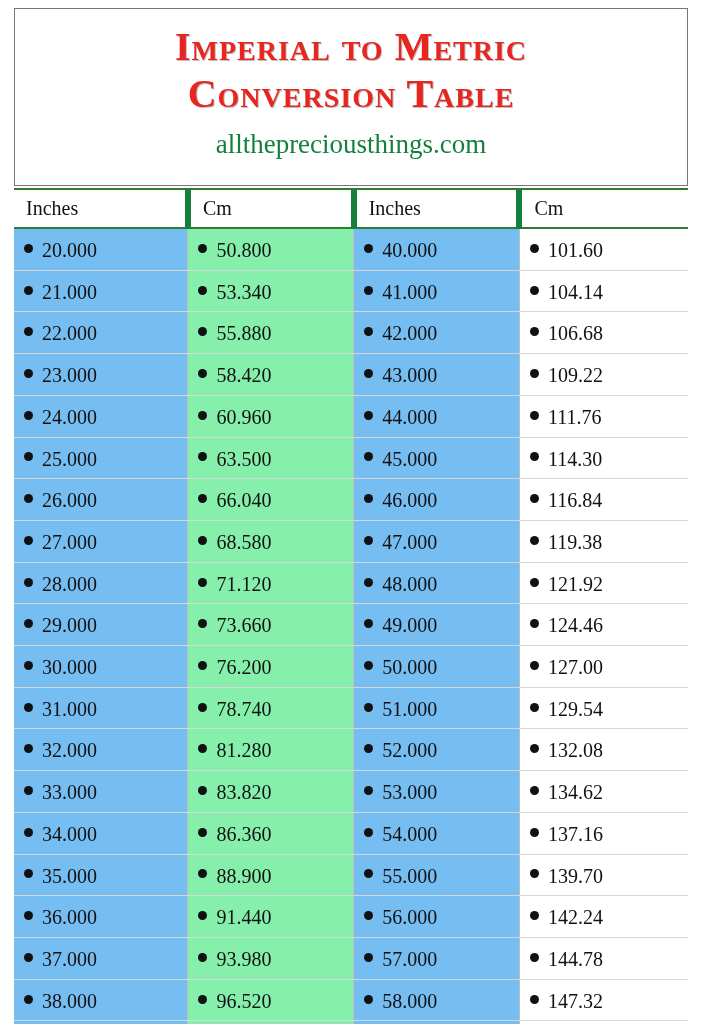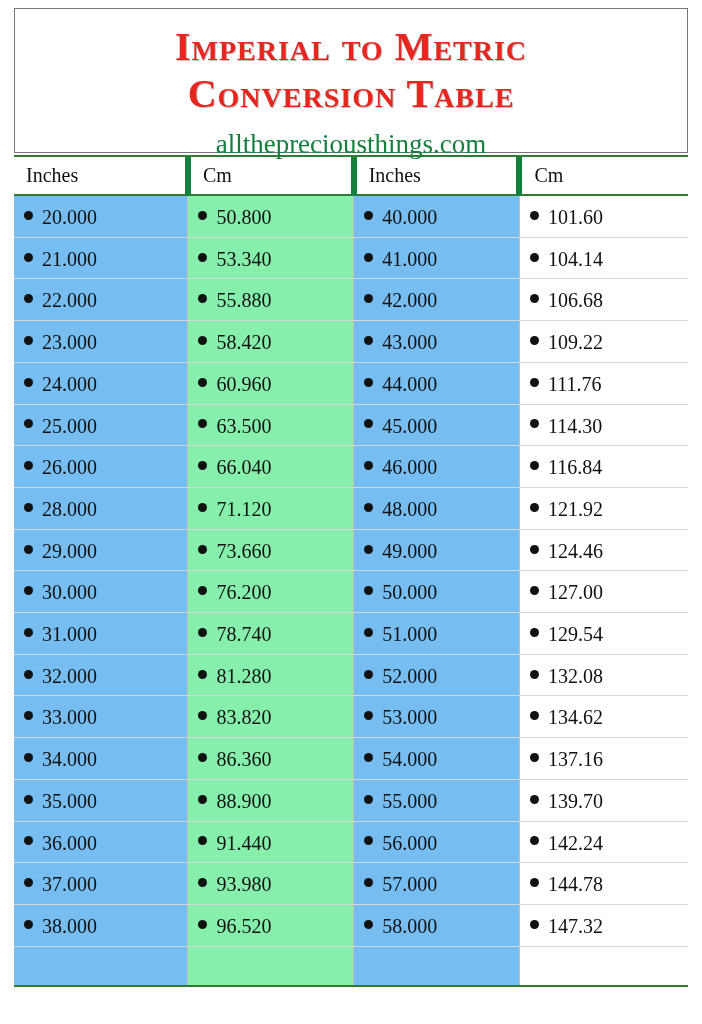--- a/index.html
+++ b/index.html
@@ -21,21 +21,21 @@
     box-sizing: border-box;
   }
   
   .header {
     position: relative;
     margin: 8px 14px 0 14px;
     border: 1px solid #777777;
     background: #ffffff;
     padding: 14px 10px 10px 10px;
     box-sizing: border-box;
-    height: 145px;
+    height: 178px;
   }
   .title {
     text-align: center;
     color: #e8251f;
     font-family: "Liberation Serif", serif;
     font-weight: bold;
     font-size: 40px;
     line-height: 1.18;
     letter-spacing: 1px;
     font-variant: small-caps;
@@ -177,20 +177,26 @@
             <td class="col-c"><span class="bullet"></span><span class="cellval">45.000</span></td>
             <td class="col-d"><span class="bullet"></span><span class="cellval">114.30</span></td>
           </tr>
           <tr>
             <td class="col-a"><span class="bullet"></span><span class="cellval">26.000</span></td>
             <td class="col-b"><span class="bullet"></span><span class="cellval">66.040</span></td>
             <td class="col-c"><span class="bullet"></span><span class="cellval">46.000</span></td>
             <td class="col-d"><span class="bullet"></span><span class="cellval">116.84</span></td>
           </tr>
           <tr>
+            <td class="col-a"><span class="bullet"></span><span class="cellval">27.000</span></td>
+            <td class="col-b"><span class="bullet"></span><span class="cellval">68.580</span></td>
+            <td class="col-c"><span class="bullet"></span><span class="cellval">47.000</span></td>
+            <td class="col-d"><span class="bullet"></span><span class="cellval">119.38</span></td>
+          </tr>
+          <tr>
             <td class="col-a"><span class="bullet"></span><span class="cellval">28.000</span></td>
             <td class="col-b"><span class="bullet"></span><span class="cellval">71.120</span></td>
             <td class="col-c"><span class="bullet"></span><span class="cellval">48.000</span></td>
             <td class="col-d"><span class="bullet"></span><span class="cellval">121.92</span></td>
           </tr>
           <tr>
             <td class="col-a"><span class="bullet"></span><span class="cellval">29.000</span></td>
             <td class="col-b"><span class="bullet"></span><span class="cellval">73.660</span></td>
             <td class="col-c"><span class="bullet"></span><span class="cellval">49.000</span></td>
             <td class="col-d"><span class="bullet"></span><span class="cellval">124.46</span></td>

